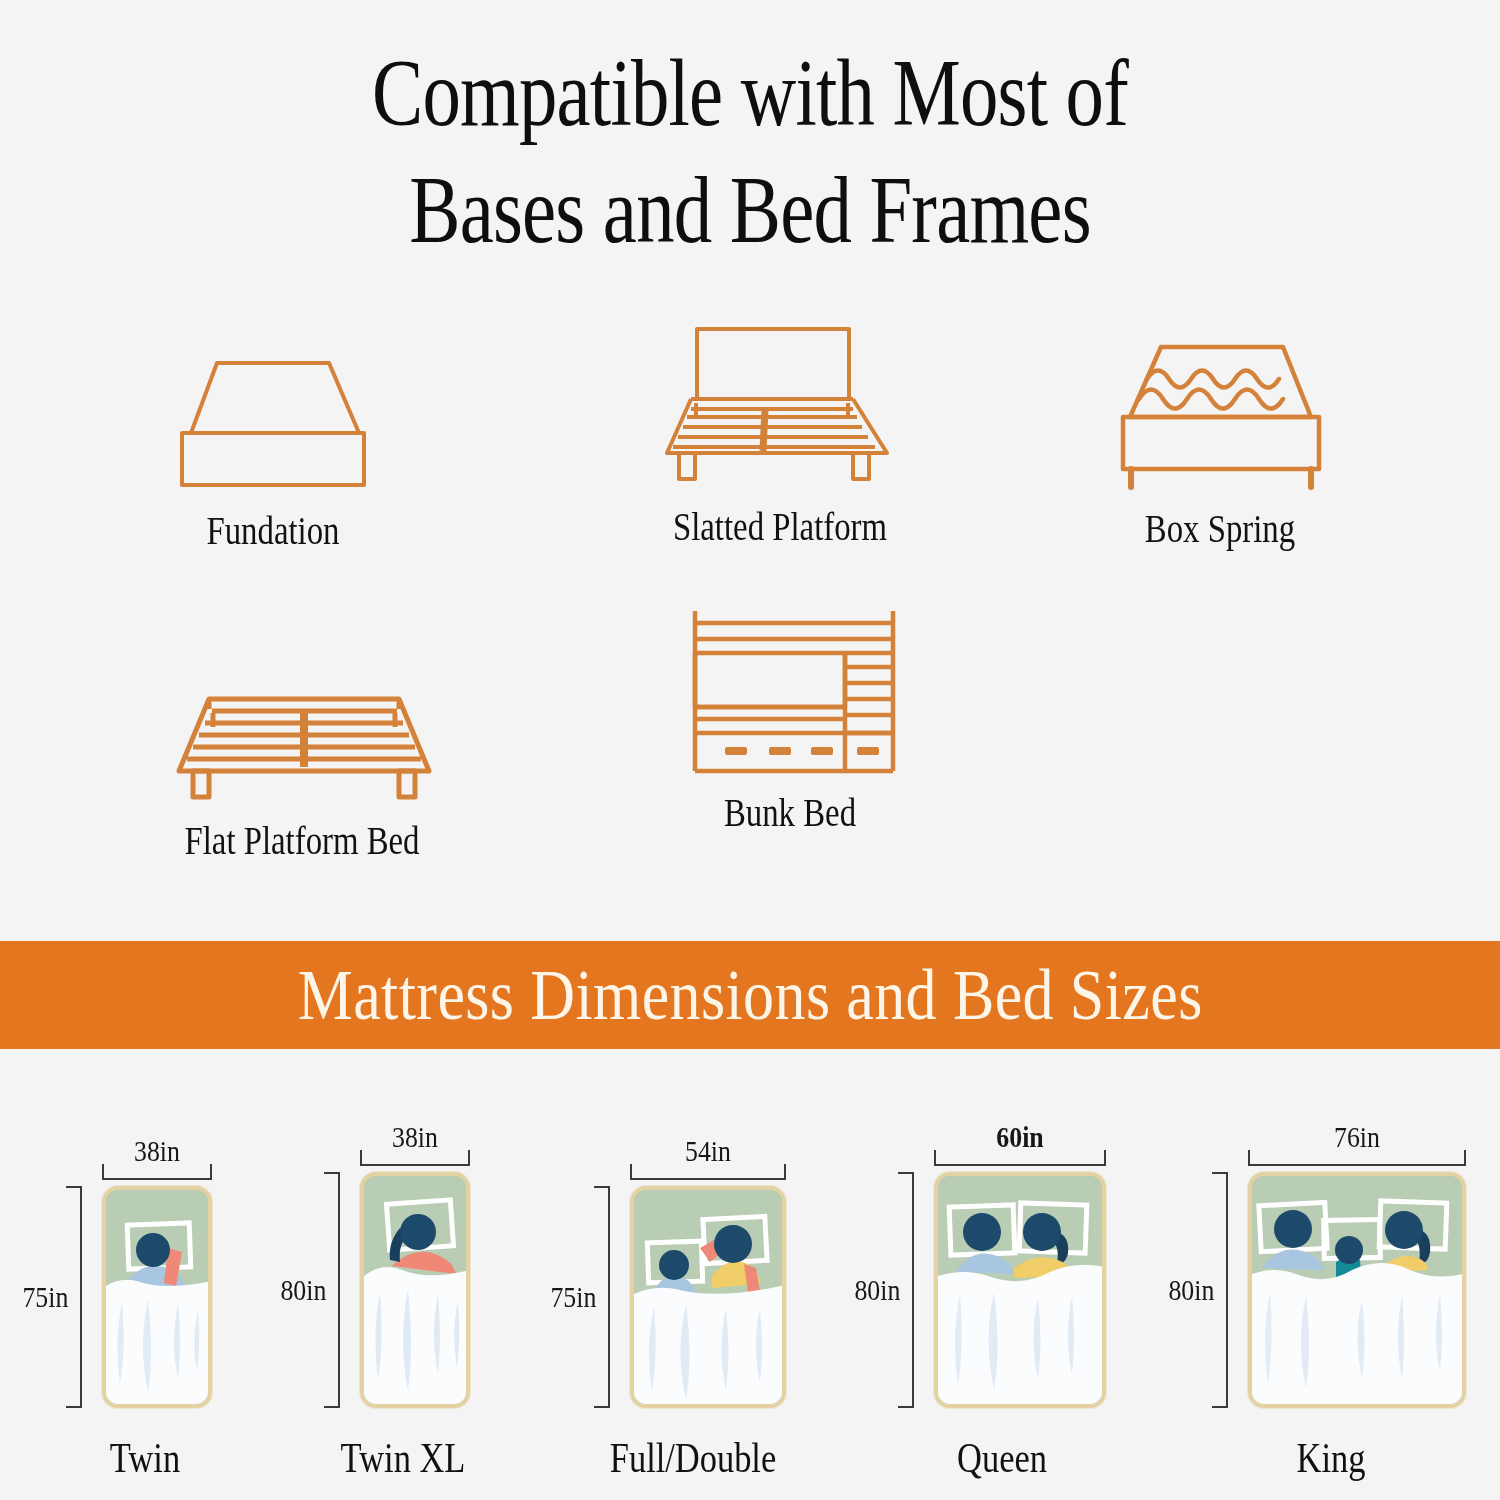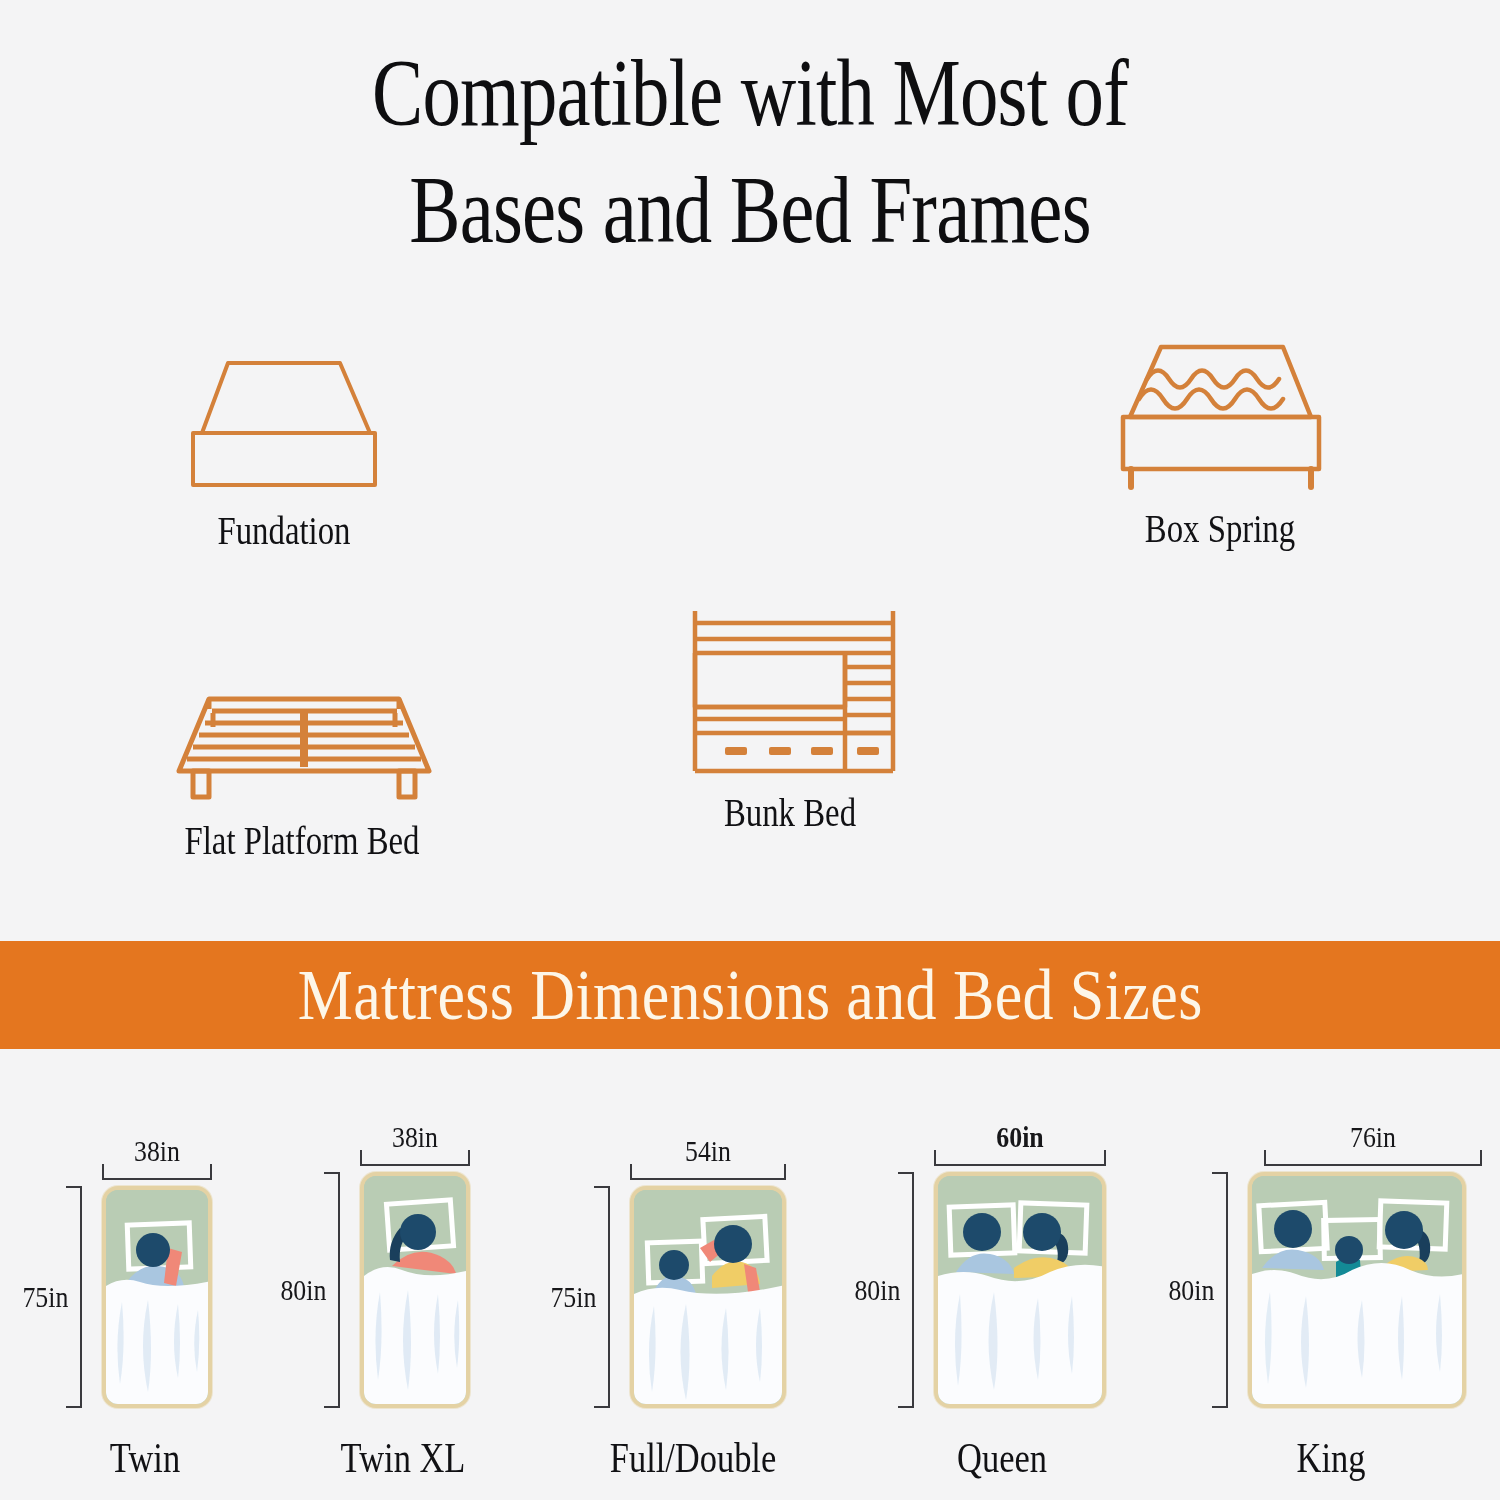--- a/index.html
+++ b/index.html
@@ -41,21 +41,21 @@
   .icon-art svg { display:block; overflow:visible; }
   .icon-label {
     margin-top:12px;
     font-family:"Liberation Serif", serif;
     font-size:40px;
     color:#111114;
     transform:scaleX(0.82);
     white-space:nowrap;
   }
 
-  .c-fund  { left:64px;  top:10px; }
+  .c-fund  { left:53px;  top:10px; }
   .c-slat  { left:560px; top:6px; }
   .c-box   { left:1000px;top:8px; }
   .c-flat  { left:82px;  top:320px; }
   .c-bunk  { left:570px; top:292px; }
   .c-floor { left:1012px;top:320px; }
 
   
   .banner {
     position:absolute;
     left:0; top:941px; width:1500px; height:108px;
@@ -152,20 +152,49 @@
       <svg width="252" height="150" viewBox="0 0 252 150">
         <g fill="none" stroke="#d4813a" stroke-width="4" stroke-linejoin="round">
           <path d="M44 88 L70 18 L182 18 L212 88 Z"></path>
           <rect x="35" y="88" width="182" height="52"></rect>
         </g>
       </svg>
     </div>
     <div class="icon-label">Fundation</div>
   </div>
 
+  <div class="icon-cell c-slat">
+    <div class="icon-art">
+      <svg width="262" height="168" viewBox="0 0 262 168">
+        <g fill="none" stroke="#d4813a" stroke-width="4" stroke-linejoin="round">
+
+          <path d="M48 76 L48 6 L200 6 L200 76"></path>
+
+          <path d="M42 76 L204 76"></path>
+          <path d="M42 86 L204 86"></path>
+
+          <path d="M42 76 L18 130 L238 130 L204 76"></path>
+
+          <path d="M38 94 L208 94"></path>
+          <path d="M34 104 L213 104"></path>
+          <path d="M29 114 L219 114"></path>
+          <path d="M24 124 L226 124"></path>
+
+          <path d="M116 86 L114 128" stroke-width="7"></path>
+
+          <path d="M47 80 L47 96"></path>
+          <path d="M199 80 L199 96"></path>
+
+          <rect x="30" y="130" width="16" height="26"></rect>
+          <rect x="204" y="130" width="16" height="26"></rect>
+        </g>
+      </svg>
+    </div>
+    <div class="icon-label">Slatted Platform</div>
+  </div>
 
   <div class="icon-cell c-box">
     <div class="icon-art">
       <svg width="250" height="158" viewBox="0 0 250 158">
         <g fill="none" stroke="#d4813a" stroke-width="4.5" stroke-linejoin="round" stroke-linecap="round">
           <path d="M35 82 L66 12 L188 12 L216 82 Z"></path>
           <path d="M52 44 q11 -17 22 0 t22 0 t22 0 t22 0 t22 0 t22 0"></path>
           <path d="M44 64 q12 -19 24 0 t24 0 t24 0 t24 0 t24 0 t24 0"></path>
           <rect x="28" y="82" width="196" height="52"></rect>
           <path d="M36 134 L36 152" stroke-width="6"></path>
@@ -397,21 +426,21 @@
             <path d="M134 120 q4 44 0 78 q-8 -38 0 -78 Z"></path>
           </g>
         </svg>
       </div>
     </div>
     <div class="size-label">Queen</div>
   </div>
 
   <div class="size-cell" style="left:1166px; width:330px; height:400px;">
     <div class="bed-wrap" style="left:82px;">
-      <div class="dim-w" style="left:16px; width:218px; bottom:242px; height:34px;">
+      <div class="dim-w" style="left:0; width:218px; bottom:242px; height:34px;">
         <div class="bar"></div>
         <div class="tick l"></div>
         <div class="tick r"></div>
         <div class="txt">76in</div>
       </div>
       <div class="dim-h" style="left:-38px; bottom:0; width:18px; height:236px;">
         <div class="bar"></div>
         <div class="tick t"></div>
         <div class="tick b"></div>
         <div class="txt">80in</div>

